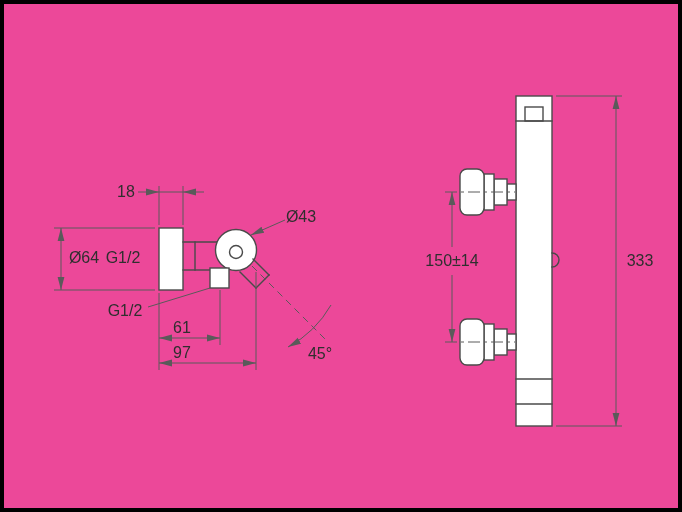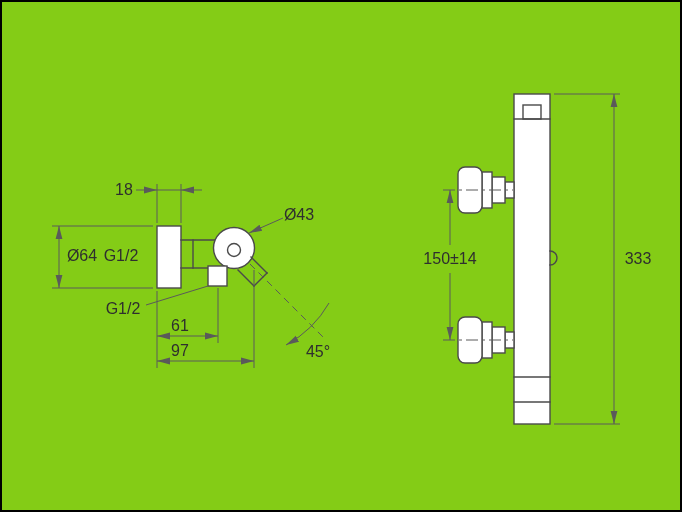--- a/index.html
+++ b/index.html
@@ -1,18 +1,18 @@
 <!DOCTYPE html>
 <html><head>
 <meta charset="utf-8">
 <style>
   html,body { margin:0; padding:0; background:#ffffff; }
   .frame {
     width:682px; height:512px; box-sizing:border-box;
-    background:#84cc16; border:2px solid #000000;
+    background:#ec4899; border:4px solid #000000;
     position:relative; overflow:hidden;
     font-family:"Liberation Sans", sans-serif;
   }
   svg { display:block; }
   .obj  { stroke:#4a4a4a; stroke-width:1.4; fill:none; stroke-linecap:square; }
   .fill { fill:#ffffff; }
   .dim  { stroke:#5a5a5a; stroke-width:1; fill:none; }
   .dash { stroke:#5a5a5a; stroke-width:1; fill:none; stroke-dasharray:7 5; }
   .cl   { stroke:#5a5a5a; stroke-width:1; fill:none; stroke-dasharray:12 4 3 4; }
   text  { font-family:"Liberation Sans", sans-serif; font-size:16px; fill:#2f2f2f; text-anchor:middle; }

